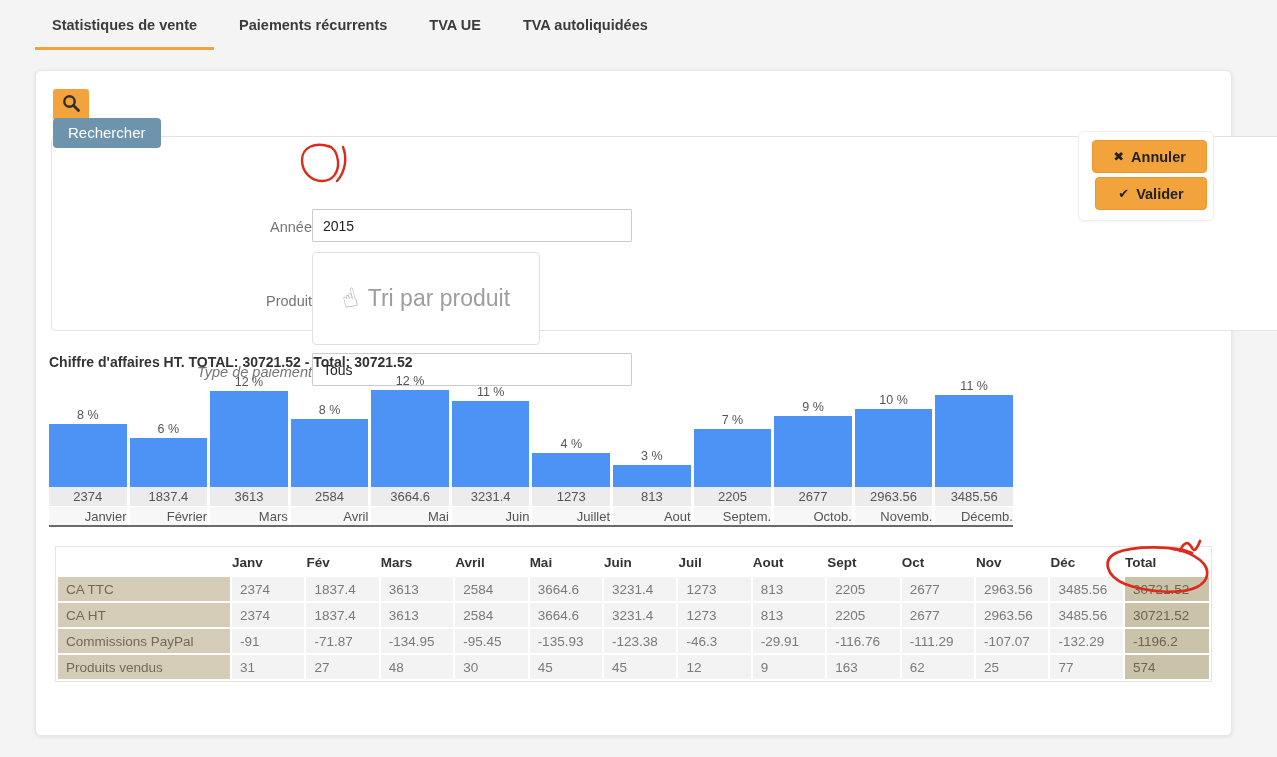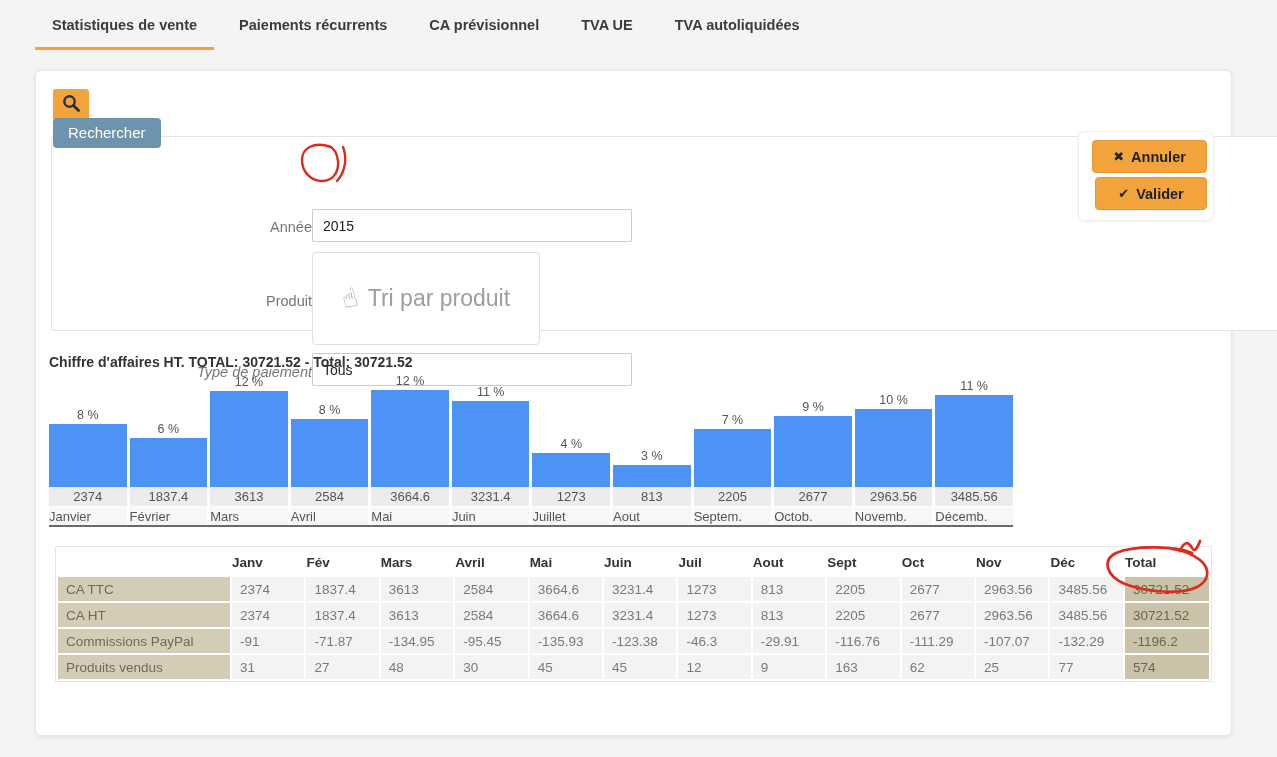--- a/index.html
+++ b/index.html
@@ -78,41 +78,40 @@
   .btn-validate { top:45px; width:112px; }
   .btn .ico { font-size:13px; }
   
   .chart-title { position:absolute; left:13px; top:283px; font-size:14px; font-weight:bold; color:#333; }
   .chart { position:absolute; left:13px; top:302px; width:964px; border-bottom:2px solid #6a6a6a; display:flex; gap:3px; }
   .chart-col { flex:1; display:flex; flex-direction:column; }
   .bar-zone { position:relative; height:114px; }
   .bar { position:absolute; left:0; right:0; bottom:0; background:#4d93f5; }
   .pct { position:absolute; left:0; right:0; text-align:center; font-size:12.5px; color:#555; }
   .val-cell { height:19px; background:#ececec; text-align:center; font-size:13px; color:#555; line-height:19px; }
-  .month-cell { height:19px; background:#f7f7f7; border-top:1px solid #fff; text-align:left; font-size:13px; color:#555; line-height:19px; }
+  .month-cell { height:19px; background:#f7f7f7; border-top:1px solid #fff; text-align:right; font-size:13px; color:#555; line-height:19px; }
   
   .stats-table-wrap { position:absolute; left:19px; top:475px; width:1157px; border:1px solid #e5e5e5; }
   table.stats { border-collapse:separate; border-spacing:2px; width:100%; table-layout:fixed; }
   table.stats th, table.stats td { font-weight:normal; font-size:13.5px; height:24px; overflow:hidden; white-space:nowrap; }
   table.stats thead th { font-weight:bold; color:#333; text-align:left; padding-right:10px; height:26px; background:#fff; }
   table.stats .label-col { width:172px; }
   table.stats .total-col { width:84px; }
   th.row-label { background:#d5ccb8; color:#6f695a; text-align:left; padding-left:8px; }
   td.cell { background:#f3f3f3; color:#7a7a7a; text-align:left; padding-left:8px; }
   td.cell.total { background:#cbc3a9; color:#6b6553; }
   
   .annotations { position:absolute; left:0; top:0; width:1277px; height:757px; pointer-events:none; z-index:9; }
 </style>
 </head>
 <body>
 
 <div class="tabbar">
   <div class="tab active">Statistiques de vente</div>
   <div class="tab">Paiements récurrents</div>
-  <div class="tab">CA prévisionnel</div>
   <div class="tab">TVA UE</div>
   <div class="tab">TVA autoliquidées</div>
 </div>
 
 <div class="card">
 
   <button class="search-btn">
     <span style="display:flex;">
       <svg width="22" height="22" viewBox="0 0 22 22">
         <circle cx="9.5" cy="8.5" r="5.2" fill="none" stroke="#2f2f2f" stroke-width="2.4"></circle>

